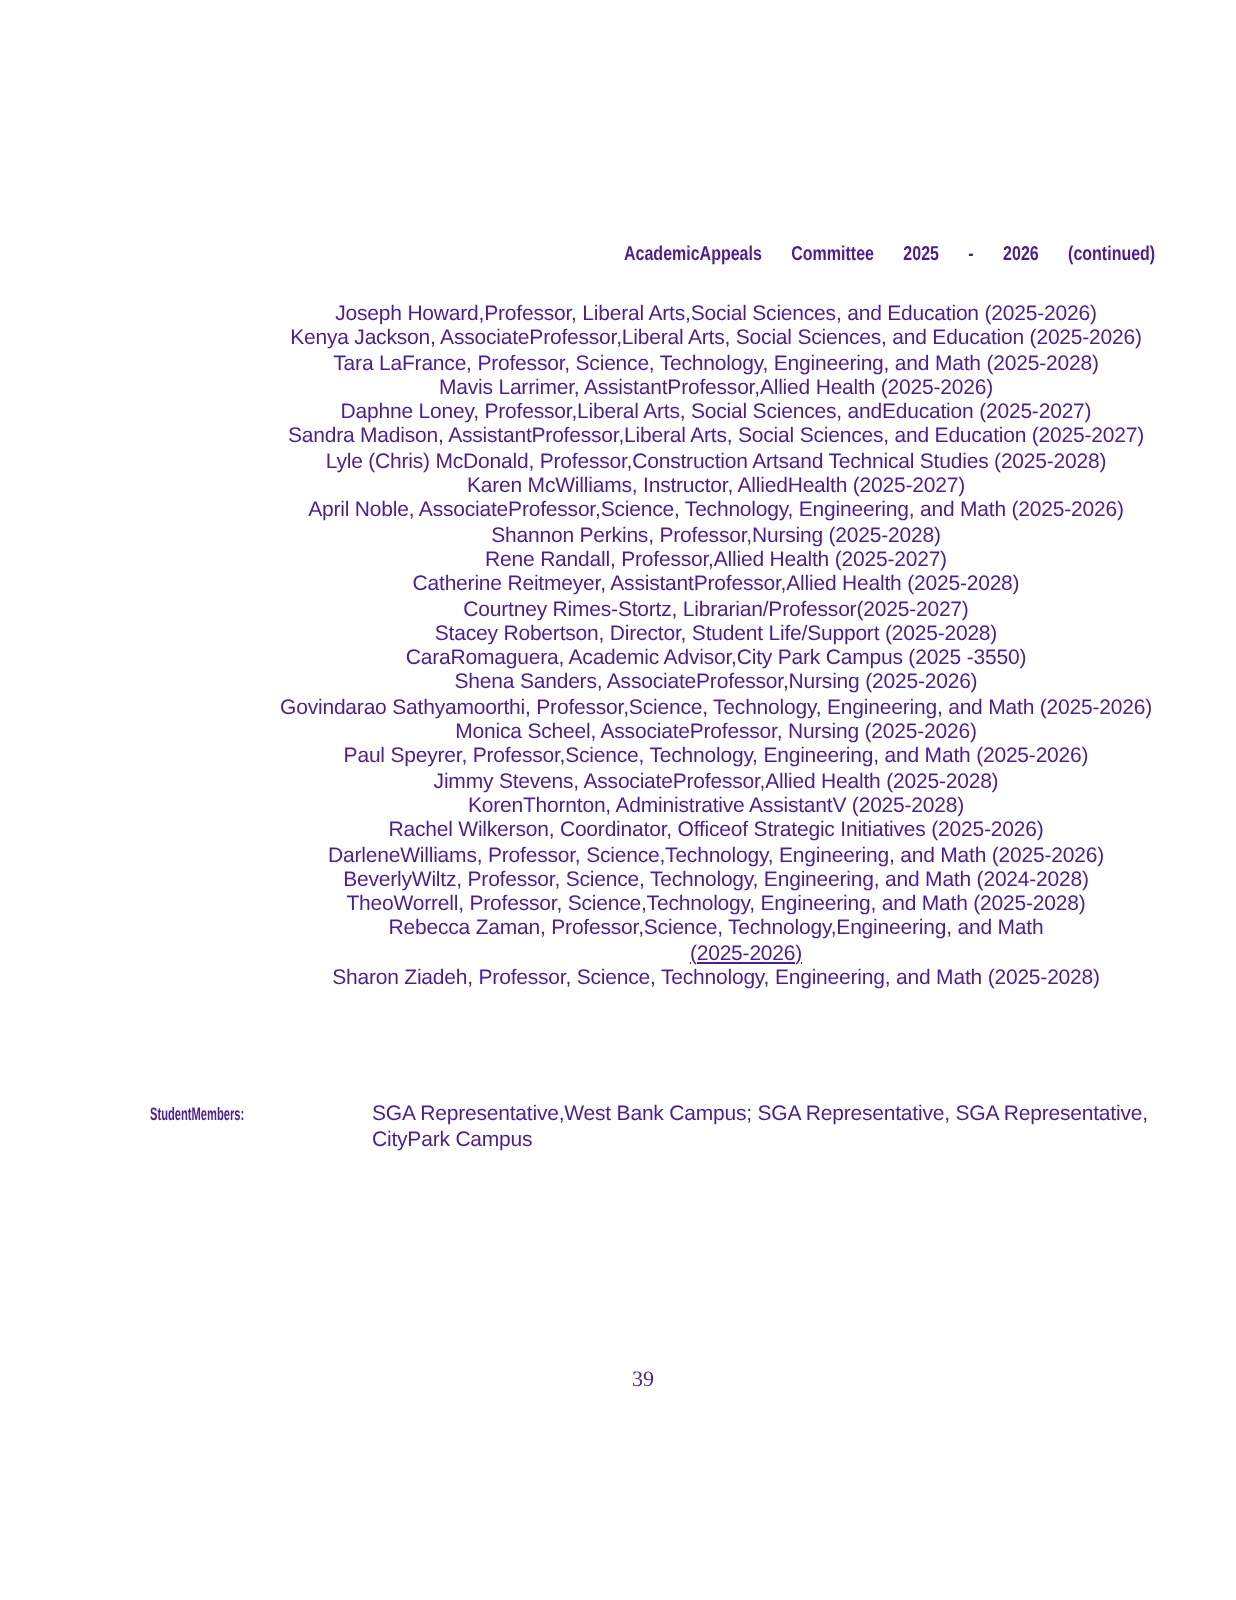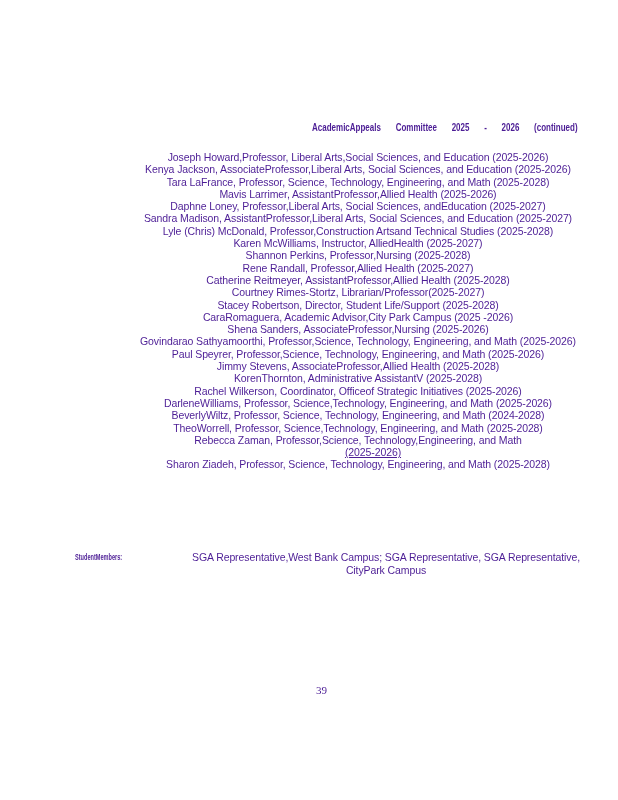--- a/index.html
+++ b/index.html
@@ -58,21 +58,20 @@
     white-space: nowrap;
   }
   .student-members-text {
     position: absolute;
     left: 186px;
     top: 551px;
     width: 400px;
     font-size: 10.5px;
     letter-spacing: -0.1px;
     line-height: 12.8px;
-    text-align: center;
   }
   .page-number {
     position: absolute;
     left: 316px;
     top: 684px;
     font-size: 11px;
     line-height: 12px;
     font-family: Liberation Serif, serif;
   }
 </style>
@@ -92,28 +91,30 @@
 
   <div class="member-list">
       <div class="member-line">Joseph Howard,Professor, Liberal Arts,Social Sciences, and Education (2025-2026)</div>
       <div class="member-line">Kenya Jackson, AssociateProfessor,Liberal Arts, Social Sciences, and Education (2025-2026)</div>
       <div class="member-line">Tara LaFrance, Professor, Science, Technology, Engineering, and Math (2025-2028)</div>
       <div class="member-line">Mavis Larrimer, AssistantProfessor,Allied Health (2025-2026)</div>
       <div class="member-line">Daphne Loney, Professor,Liberal Arts, Social Sciences, andEducation (2025-2027)</div>
       <div class="member-line">Sandra Madison, AssistantProfessor,Liberal Arts, Social Sciences, and Education (2025-2027)</div>
       <div class="member-line">Lyle (Chris) McDonald, Professor,Construction Artsand Technical Studies (2025-2028)</div>
       <div class="member-line">Karen McWilliams, Instructor, AlliedHealth (2025-2027)</div>
+      <div class="member-line">April Noble, AssociateProfessor,Science, Technology, Engineering, and Math (2025-2026)</div>
       <div class="member-line">Shannon Perkins, Professor,Nursing (2025-2028)</div>
       <div class="member-line">Rene Randall, Professor,Allied Health (2025-2027)</div>
       <div class="member-line">Catherine Reitmeyer, AssistantProfessor,Allied Health (2025-2028)</div>
       <div class="member-line">Courtney Rimes-Stortz, Librarian/Professor(2025-2027)</div>
       <div class="member-line">Stacey Robertson, Director, Student Life/Support (2025-2028)</div>
-      <div class="member-line">CaraRomaguera, Academic Advisor,City Park Campus (2025 -2026)</div>
+      <div class="member-line">CaraRomaguera, Academic Advisor,City Park Campus (2025 -3550)</div>
       <div class="member-line">Shena Sanders, AssociateProfessor,Nursing (2025-2026)</div>
       <div class="member-line">Govindarao Sathyamoorthi, Professor,Science, Technology, Engineering, and Math (2025-2026)</div>
+      <div class="member-line">Monica Scheel, AssociateProfessor, Nursing (2025-2026)</div>
       <div class="member-line">Paul Speyrer, Professor,Science, Technology, Engineering, and Math (2025-2026)</div>
       <div class="member-line">Jimmy Stevens, AssociateProfessor,Allied Health (2025-2028)</div>
       <div class="member-line">KorenThornton, Administrative AssistantV (2025-2028)</div>
       <div class="member-line">Rachel Wilkerson, Coordinator, Officeof Strategic Initiatives (2025-2026)</div>
       <div class="member-line">DarleneWilliams, Professor, Science,Technology, Engineering, and Math (2025-2026)</div>
       <div class="member-line">BeverlyWiltz, Professor, Science, Technology, Engineering, and Math (2024-2028)</div>
       <div class="member-line">TheoWorrell, Professor, Science,Technology, Engineering, and Math (2025-2028)</div>
       <div class="member-line">Rebecca Zaman, Professor,Science, Technology,Engineering, and Math</div>
       <div class="member-line continuation">(2025-2026)</div>
       <div class="member-line">Sharon Ziadeh, Professor, Science, Technology, Engineering, and Math (2025-2028)</div>

